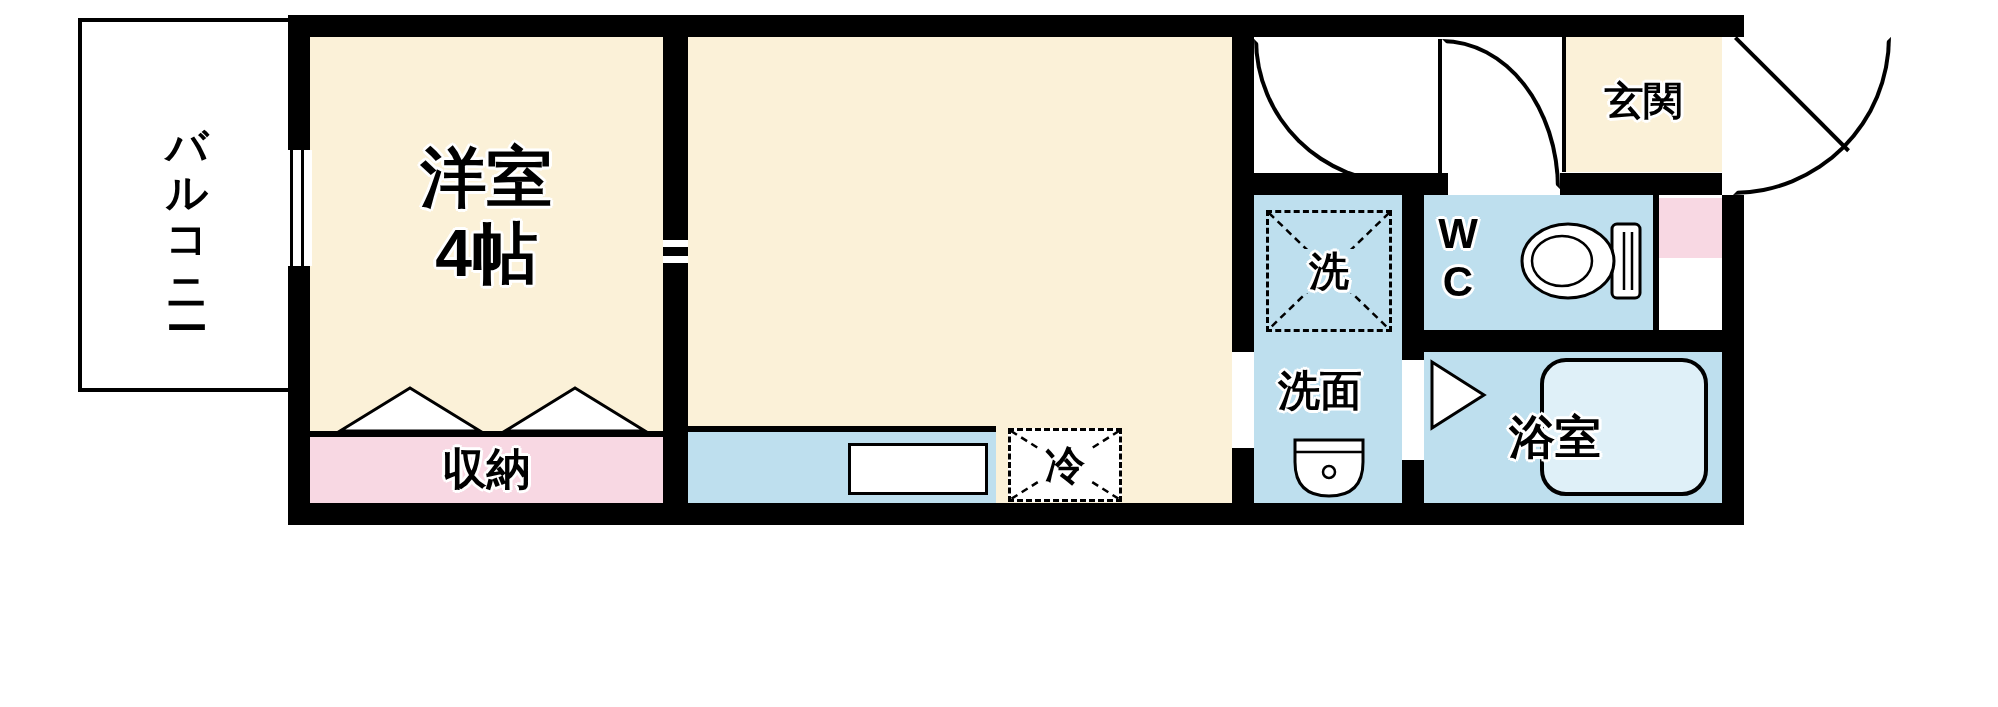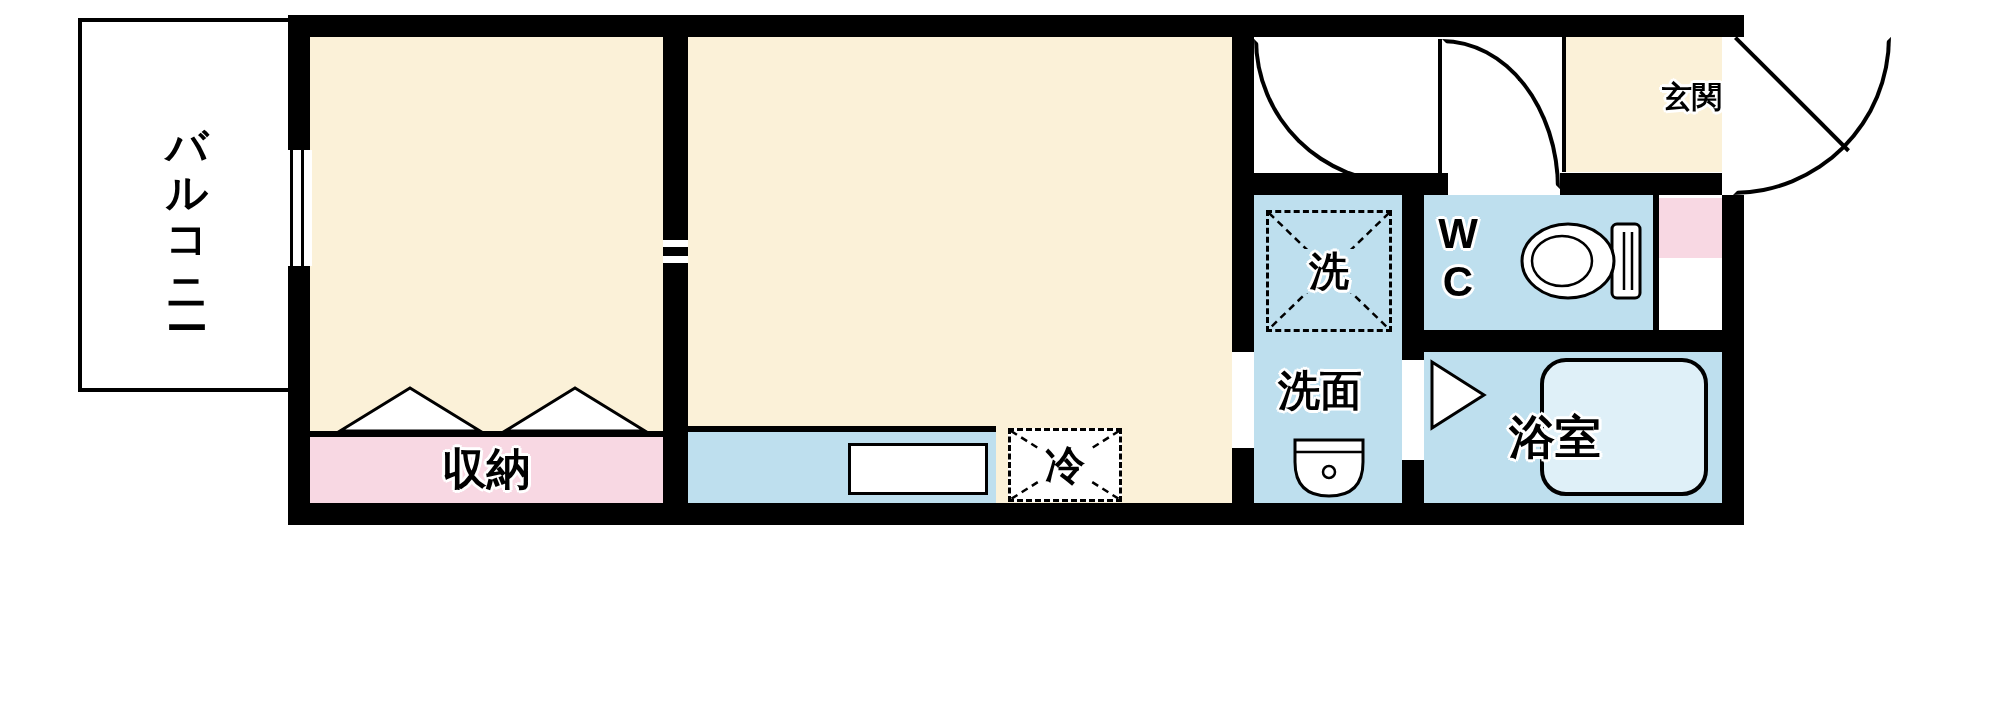--- a/index.html
+++ b/index.html
@@ -114,25 +114,29 @@
     <polygon points="30,48 100,5 170,48" fill="#fff" stroke="#000" stroke-width="3"></polygon>
     <polygon points="195,48 265,5 335,48" fill="#fff" stroke="#000" stroke-width="3"></polygon>
   </svg>
 
   <div class="abs arc arc-bl" style="left:1254px;top:39px;width:148px;height:146px;"></div>
   <div class="abs thinline" style="left:1438px;top:39px;width:4px;height:150px;"></div>
   <div class="abs arc arc-tr" style="left:1442px;top:39px;width:118px;height:150px;"></div>
   <div class="abs arc arc-br" style="left:1733px;top:37px;width:158px;height:158px;"></div>
   <div class="abs thinline" style="left:1734px;top:39px;width:4px;height:160px;transform:rotate(-45deg);transform-origin:top left;"></div>
 
+  <div class="abs label" style="left:310px;top:140px;width:353px;font-size:66px;line-height:1.15;">
+    <div>洋室</div>
+    <div>4帖</div>
+  </div>
 
   <div class="abs label" style="left:688px;top:185px;width:544px;font-size:70px;line-height:1.15;">
   </div>
 
-  <div class="abs label" style="left:1565px;top:80px;width:157px;font-size:30px;text-align:right;">玄関</div>
+  <div class="abs label" style="left:1565px;top:80px;width:157px;font-size:39px;">玄関</div>
 
   <div class="abs label" style="left:1430px;top:210px;width:56px;font-size:42px;line-height:1.15;">
     <div>W</div>
     <div>C</div>
   </div>
 
   <div class="abs label" style="left:1254px;top:368px;width:132px;font-size:42px;">洗面</div>
 
   <div class="abs label" style="left:310px;top:445px;width:353px;font-size:44px;">収納</div>
 

